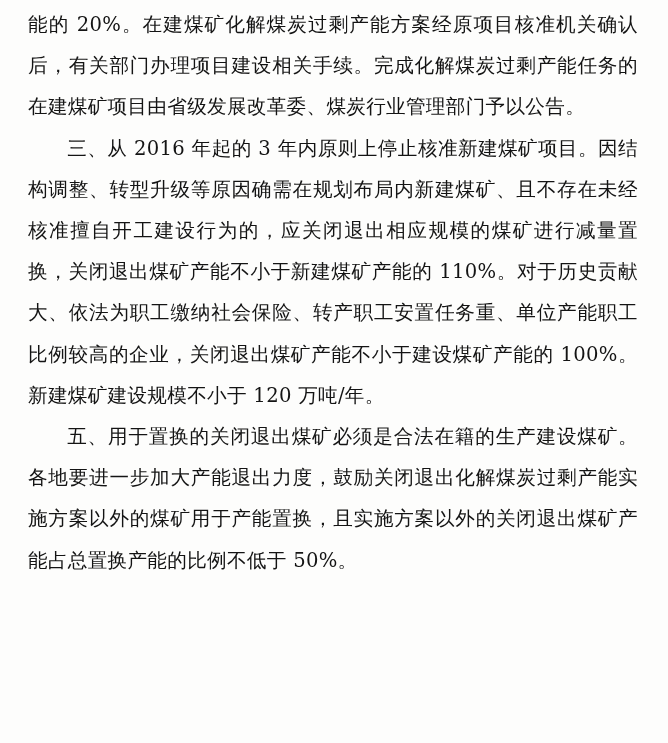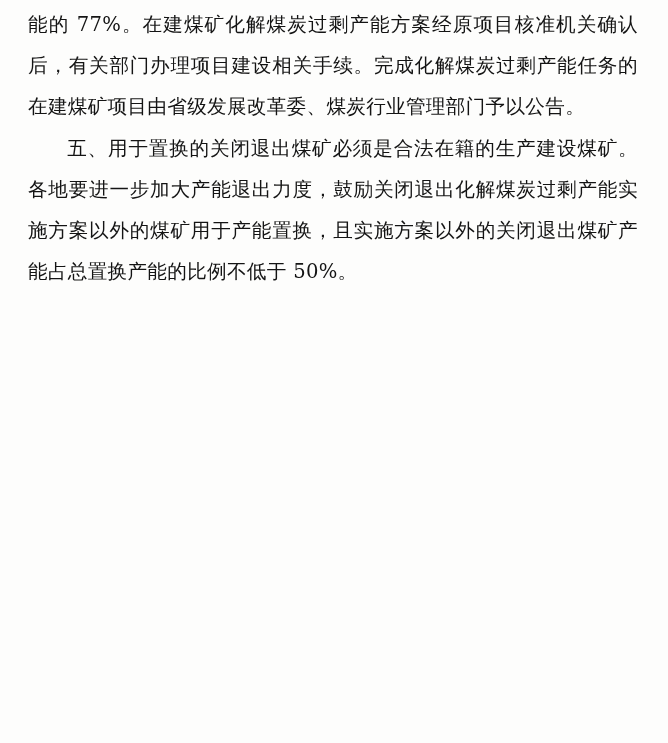--- a/index.html
+++ b/index.html
@@ -37,17 +37,18 @@
   }
   .para.cont {
     text-indent: 0;
   }
 </style>
 </head>
 <body>
 
 <div class="page">
   <div class="doc-body">
-    <p class="para cont">能的 77%。在建煤矿化解煤炭过剩产能方案经原项目核准机关确认后，有关部门办理项目建设相关手续。完成化解煤炭过剩产能任务的在建煤矿项目由省级发展改革委、煤炭行业管理部门予以公告。</p>
+    <p class="para cont">能的 20%。在建煤矿化解煤炭过剩产能方案经原项目核准机关确认后，有关部门办理项目建设相关手续。完成化解煤炭过剩产能任务的在建煤矿项目由省级发展改革委、煤炭行业管理部门予以公告。</p>
+    <p class="para">三、从 2016 年起的 3 年内原则上停止核准新建煤矿项目。因结构调整、转型升级等原因确需在规划布局内新建煤矿、且不存在未经核准擅自开工建设行为的，应关闭退出相应规模的煤矿进行减量置换，关闭退出煤矿产能不小于新建煤矿产能的 110%。对于历史贡献大、依法为职工缴纳社会保险、转产职工安置任务重、单位产能职工比例较高的企业，关闭退出煤矿产能不小于建设煤矿产能的 100%。新建煤矿建设规模不小于 120 万吨/年。</p>
     <p class="para">五、用于置换的关闭退出煤矿必须是合法在籍的生产建设煤矿。各地要进一步加大产能退出力度，鼓励关闭退出化解煤炭过剩产能实施方案以外的煤矿用于产能置换，且实施方案以外的关闭退出煤矿产能占总置换产能的比例不低于 50%。</p>
 
   </div>
 </div>
 
 </body></html>

